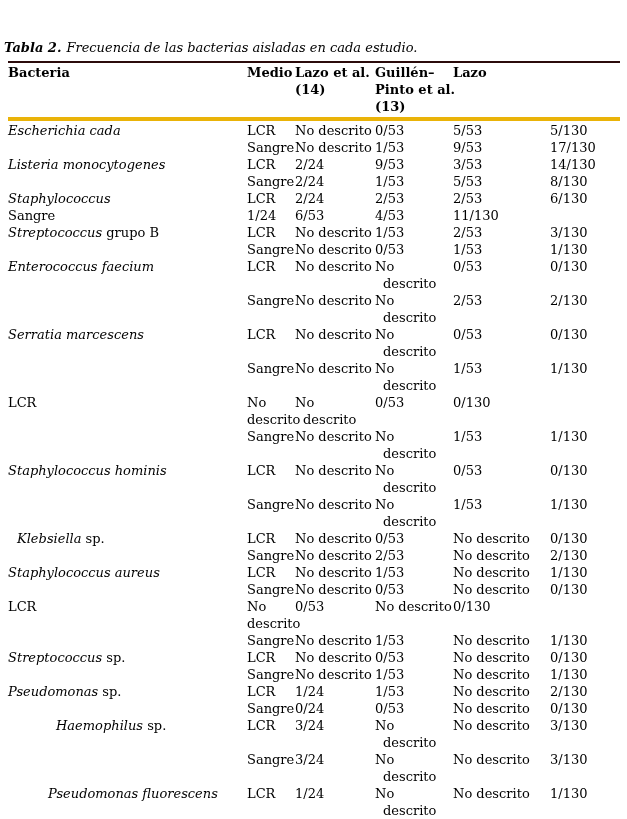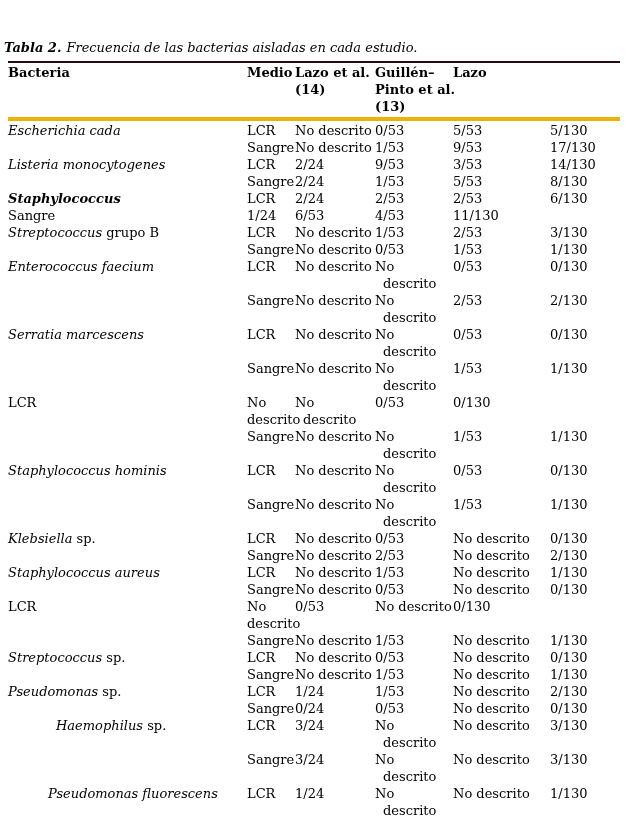--- a/index.html
+++ b/index.html
@@ -115,21 +115,21 @@
           <div class="cell"><div class="ital" style="display: inline;"></div><div class="roman" style="display: inline;"></div></div>
           <div class="cell">Sangre</div>
           <div class="cell">2/24</div>
           <div class="cell c-lewis">
             <div class="inner">1/53</div>
           </div>
           <div class="cell">5/53</div>
           <div class="cell">8/130</div>
         </div>
         <div class="row">
-          <div class="cell"><div class="ital" style="display: inline; font-weight: bold;">Staphylococcus</div><div class="roman" style="display: inline;"></div></div>
+          <div class="cell"><div class="ital" style="display: inline;">Staphylococcus</div><div class="roman" style="display: inline;"></div></div>
           <div class="cell">LCR</div>
           <div class="cell">2/24</div>
           <div class="cell c-lewis">
             <div class="inner">2/53</div>
           </div>
           <div class="cell">2/53</div>
           <div class="cell">6/130</div>
         </div>
         <div class="row">
           <div class="cell">Sangre</div>
@@ -233,21 +233,21 @@
           <div class="cell"><div class="ital" style="display: inline;"></div><div class="roman" style="display: inline;"></div></div>
           <div class="cell">Sangre</div>
           <div class="cell">No descrito</div>
           <div class="cell c-lewis">
             <div class="inner">No descrito</div>
           </div>
           <div class="cell">1/53</div>
           <div class="cell">1/130</div>
         </div>
         <div class="row">
-          <div class="cell"><div class="ital" style="display: inline;">Klebsiella</div><div class="roman" style="display: inline;"> sp.</div></div>
+          <div class="cell"><div class="ital" style="display: inline; margin-left: 9px;">Klebsiella</div><div class="roman" style="display: inline;"> sp.</div></div>
           <div class="cell">LCR</div>
           <div class="cell">No descrito</div>
           <div class="cell c-lewis">
             <div class="inner">0/53</div>
           </div>
           <div class="cell">No descrito</div>
           <div class="cell">0/130</div>
         </div>
         <div class="row">
           <div class="cell"><div class="ital" style="display: inline;"></div><div class="roman" style="display: inline;"></div></div>

